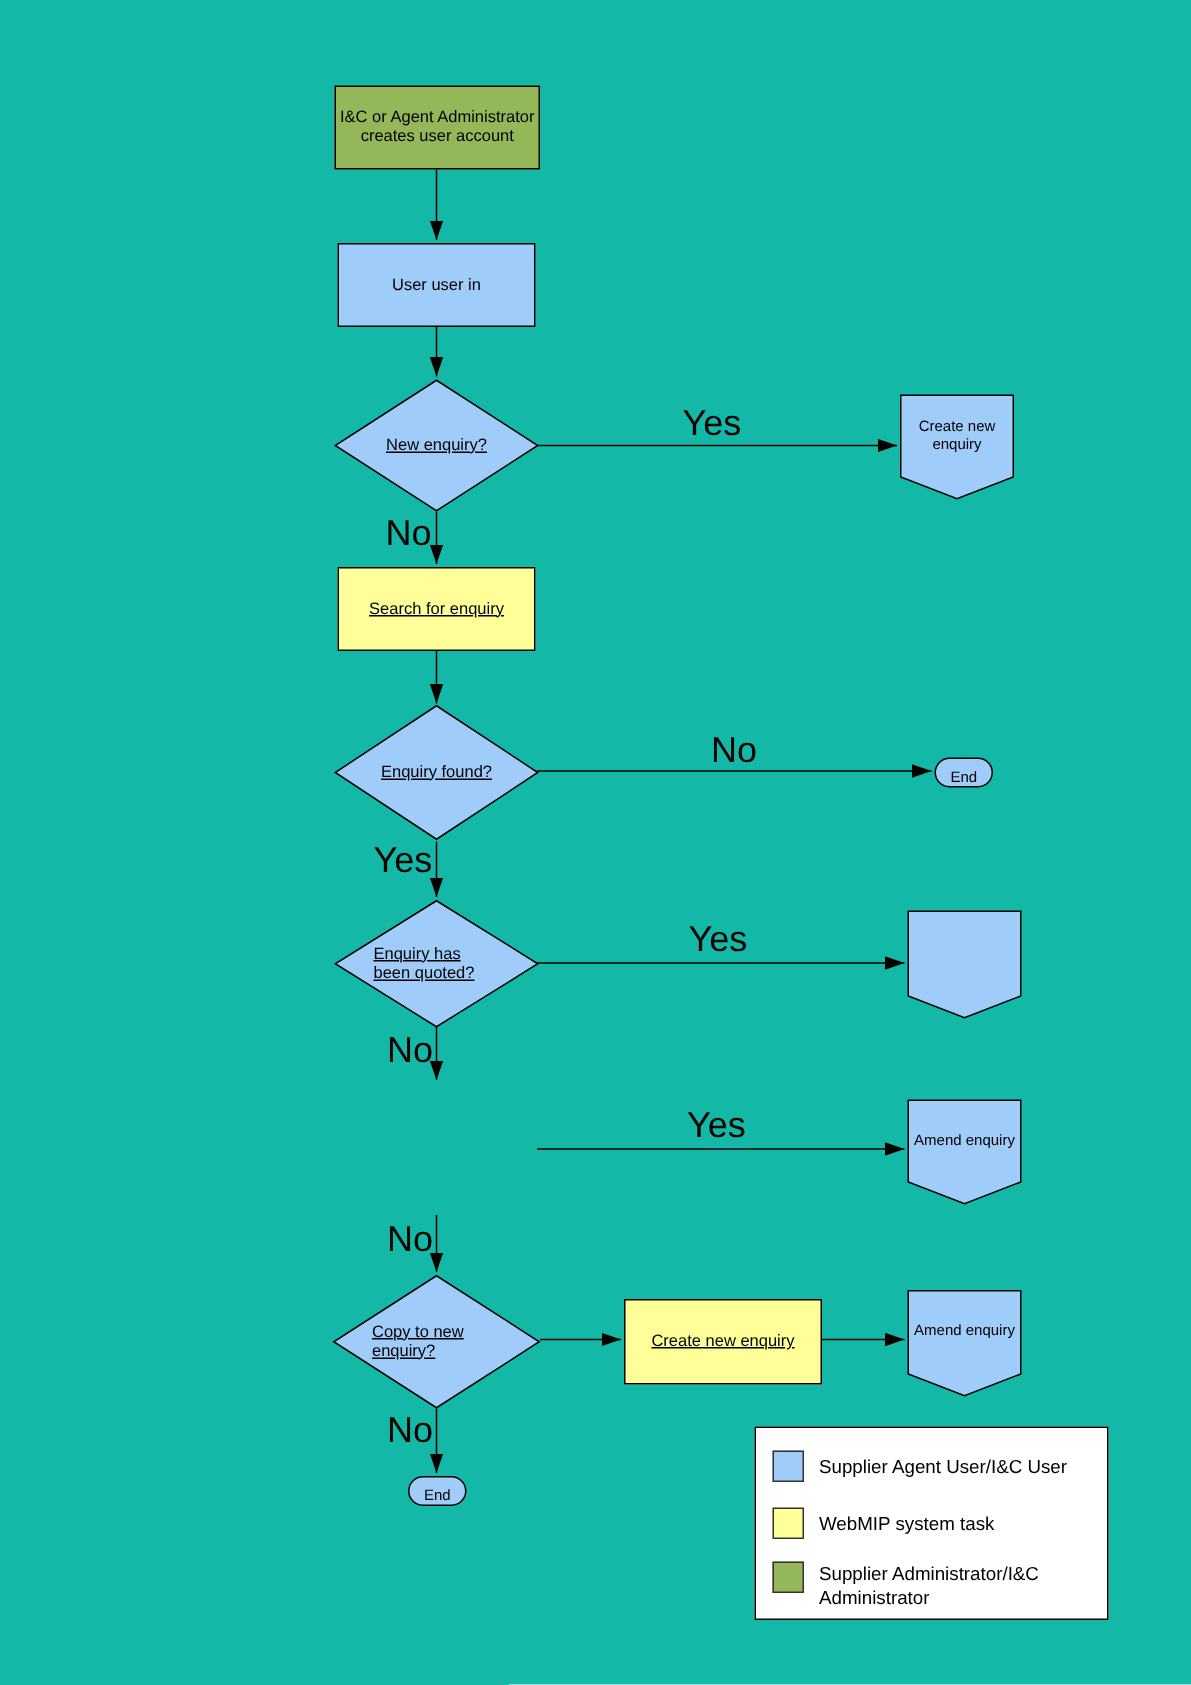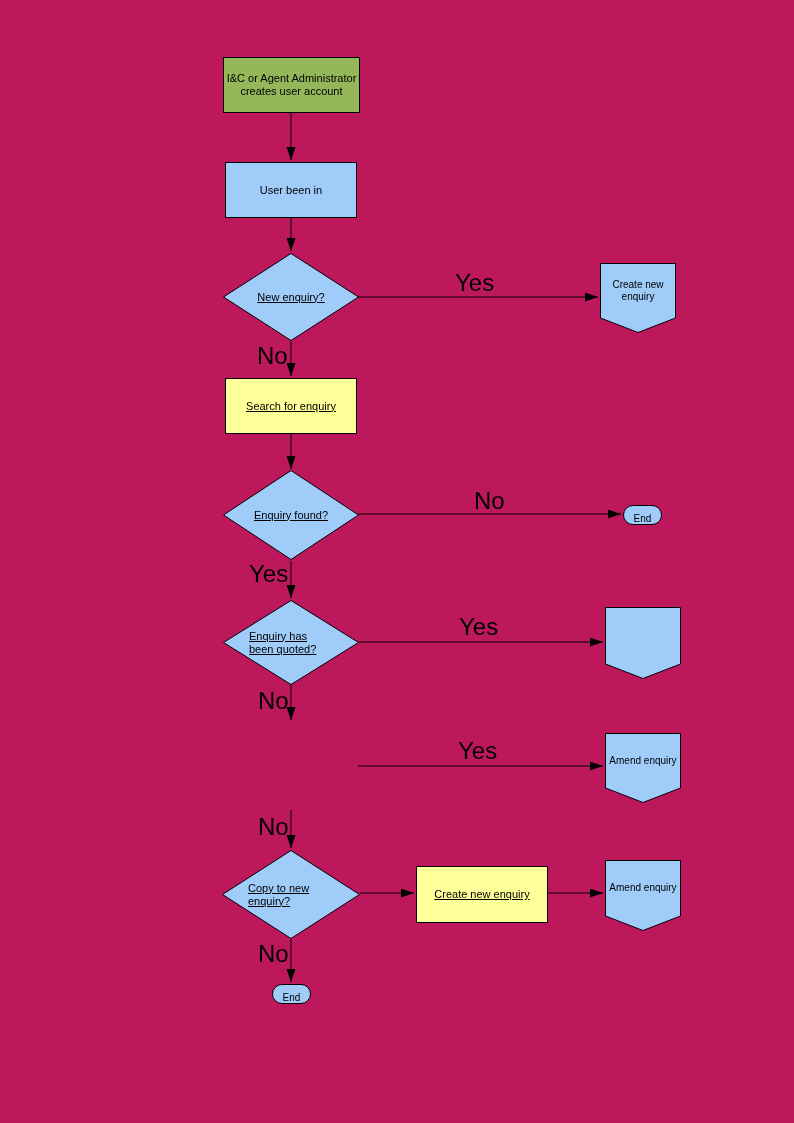--- a/index.html
+++ b/index.html
@@ -4,21 +4,21 @@
 <style>
   :root{
     --blue:#A0CCFA;
     --yellow:#FFFF99;
     --green:#94B75A;
     --line:#000000;
   }
   *{box-sizing:border-box;}
   html,body{margin:0;padding:0;background:#fff;}
   .canvas{
-    position:relative;width:794px;height:1123px;background:#be185d;
+    position:relative;width:794px;height:1123px;background:#14b8a6;
     font-family:"Liberation Sans",sans-serif;color:#000;overflow:hidden;
   }
   .connectors{position:absolute;left:0;top:0;width:794px;height:1123px;}
   .connectors line{stroke:var(--line);stroke-width:1;}
   .node{position:absolute;}
   .rect{
     position:absolute;border:1px solid #000;
     display:flex;align-items:center;justify-content:center;
     text-align:center;font-size:11px;line-height:13px;padding:0 2px;
   }
@@ -77,21 +77,21 @@
     <line x1="360" y1="893" x2="414" y2="893" marker-end="url(#arr)"></line>
     <line x1="548" y1="893" x2="603" y2="893" marker-end="url(#arr)"></line>
     <line x1="291" y1="939" x2="291" y2="982" marker-end="url(#arr)"></line>
   </svg>
 
   <div class="rect green" style="left:223px;top:57px;width:137px;height:56px">
     <span>I&amp;C or Agent Administrator creates user account</span>
   </div>
 
   <div class="rect blue" style="left:225px;top:162px;width:132px;height:56px">
-    <span>User been in</span>
+    <span>User user in</span>
   </div>
 
   <div class="rect yellow" style="left:225px;top:378px;width:132px;height:56px">
     <span>Search for enquiry</span>
   </div>
 
   <div class="rect yellow" style="left:416px;top:866px;width:132px;height:57px">
     <span>Create new enquiry</span>
   </div>
 
@@ -162,14 +162,22 @@
   <div class="branch" style="left:455px;top:270px">Yes</div>
   <div class="branch" style="left:257px;top:343px">No</div>
   <div class="branch" style="left:474px;top:488px">No</div>
   <div class="branch" style="left:249px;top:561px">Yes</div>
   <div class="branch" style="left:459px;top:614px">Yes</div>
   <div class="branch" style="left:258px;top:688px">No</div>
   <div class="branch" style="left:458px;top:738px">Yes</div>
   <div class="branch" style="left:258px;top:814px">No</div>
   <div class="branch" style="left:258px;top:941px">No</div>
 
+  <div class="legend">
+    <div class="swatch sw-blue" style="top:15px"></div>
+    <div class="llabel" style="top:18px">Supplier Agent User/I&amp;C User</div>
+    <div class="swatch sw-yellow" style="top:53px"></div>
+    <div class="llabel" style="top:56px">WebMIP system task</div>
+    <div class="swatch sw-green" style="top:89px"></div>
+    <div class="llabel" style="top:89px">Supplier Administrator/I&amp;C Administrator</div>
+  </div>
 
 </div>
 
 </body></html>

